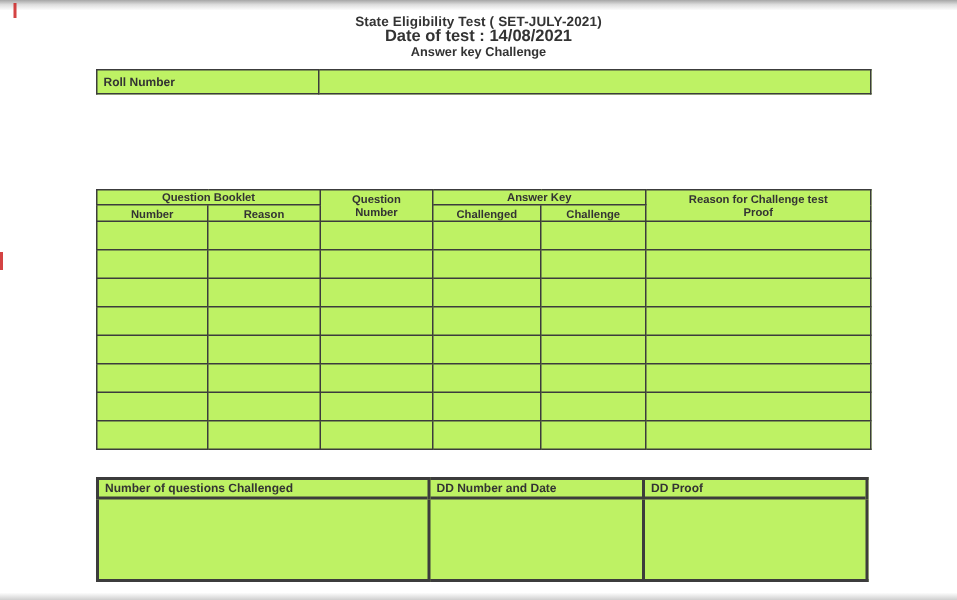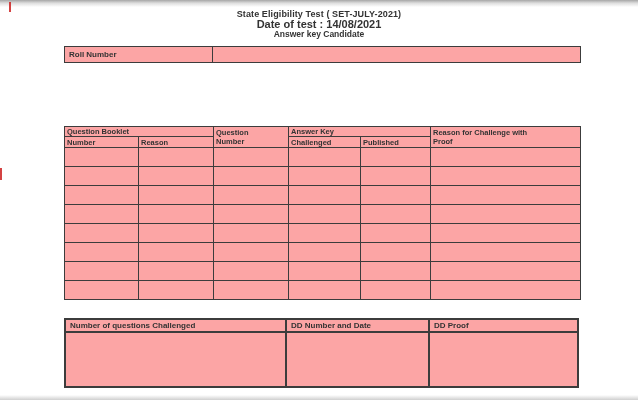--- a/index.html
+++ b/index.html
@@ -18,33 +18,33 @@
   }
   .red-mark { position:absolute; background:#cc2222; opacity:.85; }
   .red-mark.m1 { left:9px; top:2px; width:2px; height:10px; }
   .red-mark.m2 { left:0px; top:168px; width:2px; height:12px; }
 
   .header { position:absolute; top:9px; left:0; width:638px; text-align:center; }
   .header .line1 { font-size:9px;   line-height:11px; letter-spacing:.1px; }
   .header .line2 { font-size:11px; line-height:9.5px; }
   .header .line3 { font-size:8.5px; line-height:9.5px; }
 
-  table { border-collapse:collapse; table-layout:fixed; position:absolute; background:#fca5a5; }
+  table { border-collapse:collapse; table-layout:fixed; position:absolute; background:#bef264; }
   td { border:1px solid #3c3c3c; padding:0 4px; font-size:8px; line-height:9.5px;
        vertical-align:middle; overflow:hidden; }
   .ml { white-space:pre-line; }
 
   
   .t1 { top:46px; left:64px; width:516px; border:1.5px solid #3c3c3c; }
   .t1 .r1 td { height:15px; }
   .t1 .r2 td { height:46px; }
 
   
   .t2 { top:126px; left:64px; width:516px; border:1.5px solid #3c3c3c; }
-  .t2 td { font-size:7.5px; line-height:9px; padding:0 2px; }
+  .t2 td { text-align:center; font-size:7.5px; line-height:9px; padding:0 2px; }
   .t2 .h1 td { height:9px; }
   .t2 .h2 td { height:10px; }
   .t2 tbody td { height:18px; }
 
   
   .t3 { top:318px; left:64px; width:462px; border:2px solid #ec4899; }
   .t3 td { border-width:2px; }
   .t3 .hdr td { height:11px; border-bottom-width:1px; }
   .t3 .hdr td.first { text-align:left; }
   .t3 .body td { height:53px; }
@@ -55,21 +55,21 @@
 <div class="page">
 
   <div class="scan-top"></div>
   <div class="scan-bottom"></div>
   <div class="red-mark m1"></div>
   <div class="red-mark m2"></div>
 
   <div class="header">
     <div class="line1">State Eligibility Test ( SET-JULY-2021)</div>
     <div class="line2">Date of test : 14/08/2021</div>
-    <div class="line3">Answer key Candidate</div>
+    <div class="line3">Answer key Challenge</div>
   </div>
 
   <table class="t1">
     <colgroup>
         <col style="width:148px">
         <col style="width:368px">
       </colgroup>
     <tbody>
         <tr class="r1">
       <td>Roll Number</td>
@@ -86,28 +86,28 @@
       <col style="width:72px">
         <col style="width:70px">
         <col style="width:150px">
     </colgroup>
     <thead>
       <tr class="h1">
         <td colspan="2">Question Booklet</td>
         <td rowspan="2" class="ml">Question
 Number</td>
         <td colspan="2">Answer Key</td>
-        <td rowspan="2" class="ml">Reason for Challenge  with
+        <td rowspan="2" class="ml">Reason for Challenge  test
 Proof</td>
       </tr>
       <tr class="h2">
         <td>Number</td>
         <td>Reason</td>
         <td>Challenged</td>
-        <td>Published</td>
+        <td>Challenge</td>
       </tr>
     </thead>
     <tbody>
         <tr>
           <td></td>
           <td></td>
           <td></td>
           <td></td>
           <td></td>
           <td></td>

